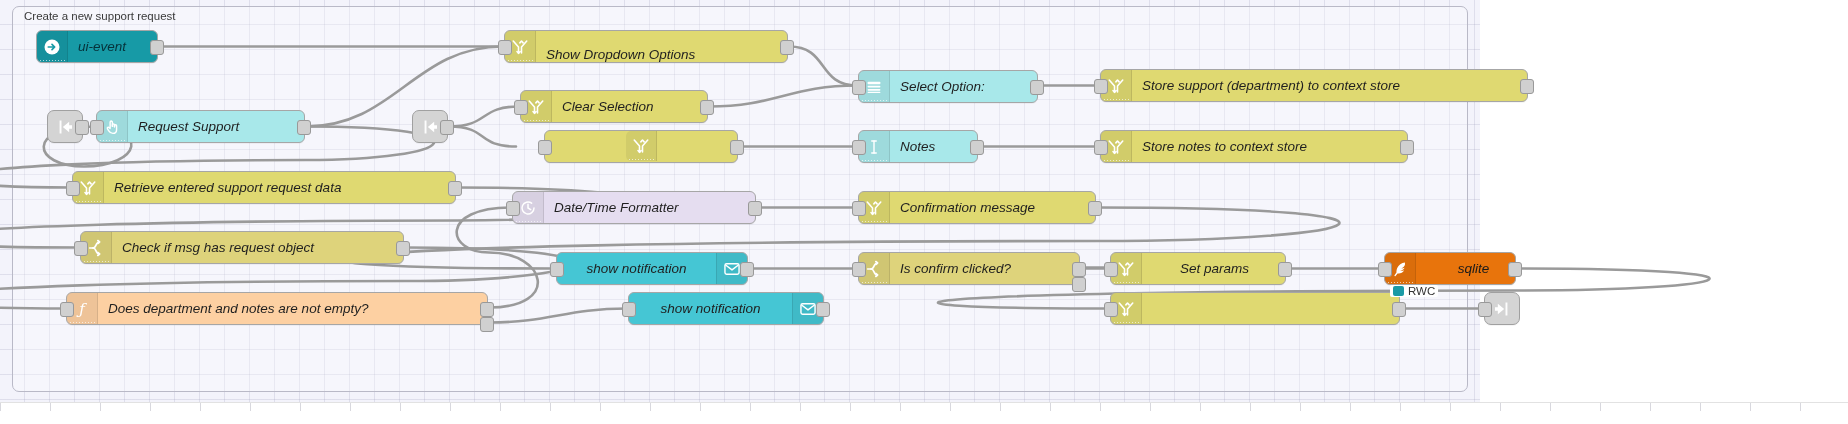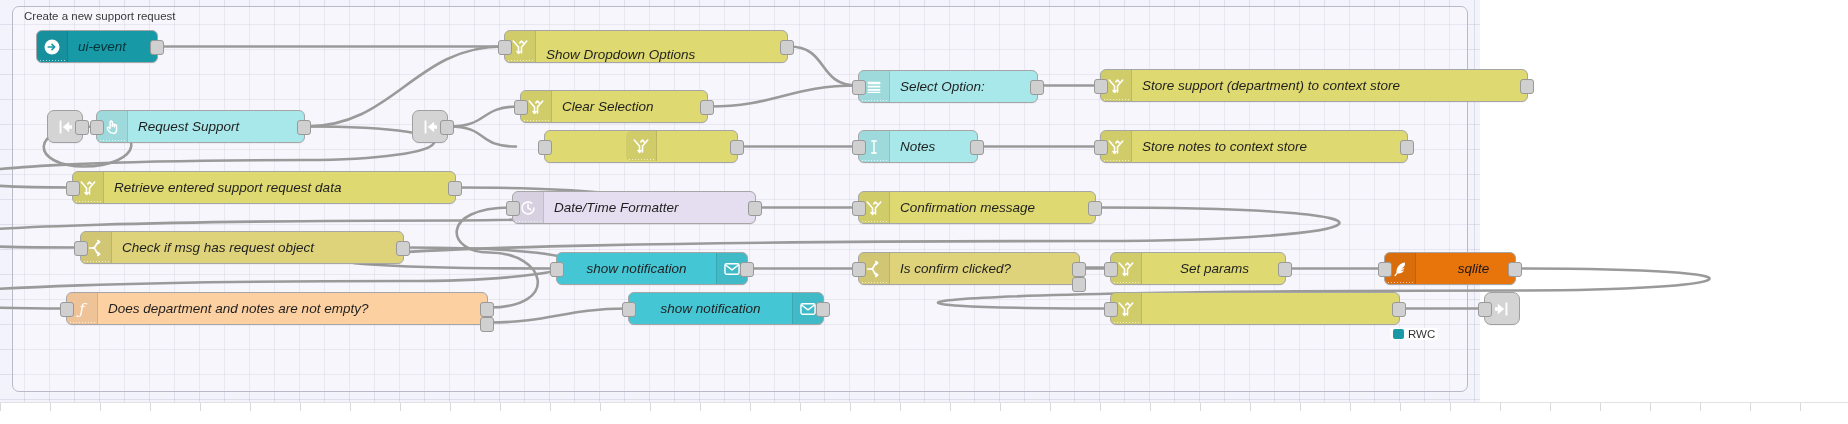--- a/index.html
+++ b/index.html
@@ -101,21 +101,21 @@
 
   
   .n-link .linkicon{
     width:100%;height:100%;display:flex;align-items:center;justify-content:center;
   }
 
   
   .status{
     position:absolute;display:flex;align-items:center;gap:4px;
     font-size:11.5px;color:#333;background:#fff;padding:0 3px;border-radius:2px;
-    white-space:nowrap;z-index:4;margin-top:43px;
+    white-space:nowrap;z-index:4;
   }
   .status .dot{
     width:11px;height:10px;background:#1a9aa6;border-radius:2px;flex:0 0 11px;
     background-image:linear-gradient(to bottom, rgba(255,255,255,.55) 1px, transparent 1px, transparent 2px);
     background-size:100% 3px;
   }
 </style>
 </head>
 <body>
 

